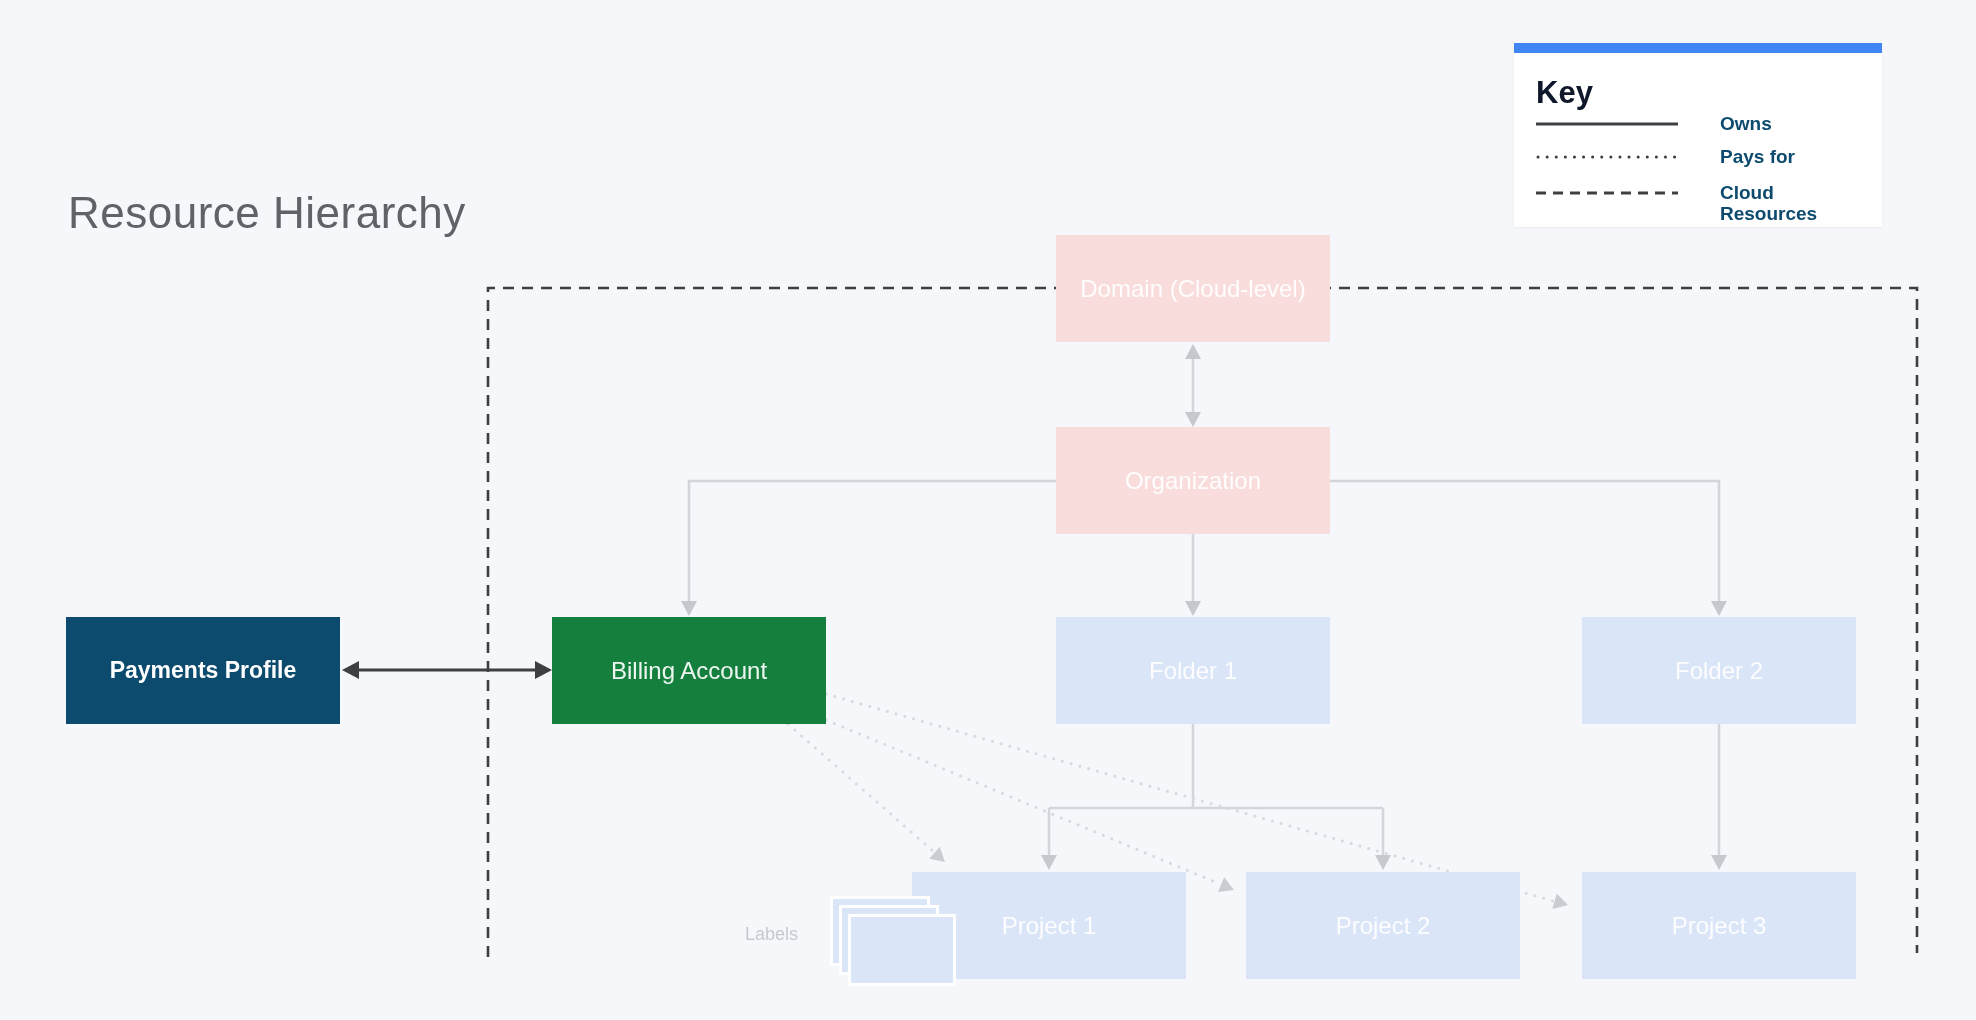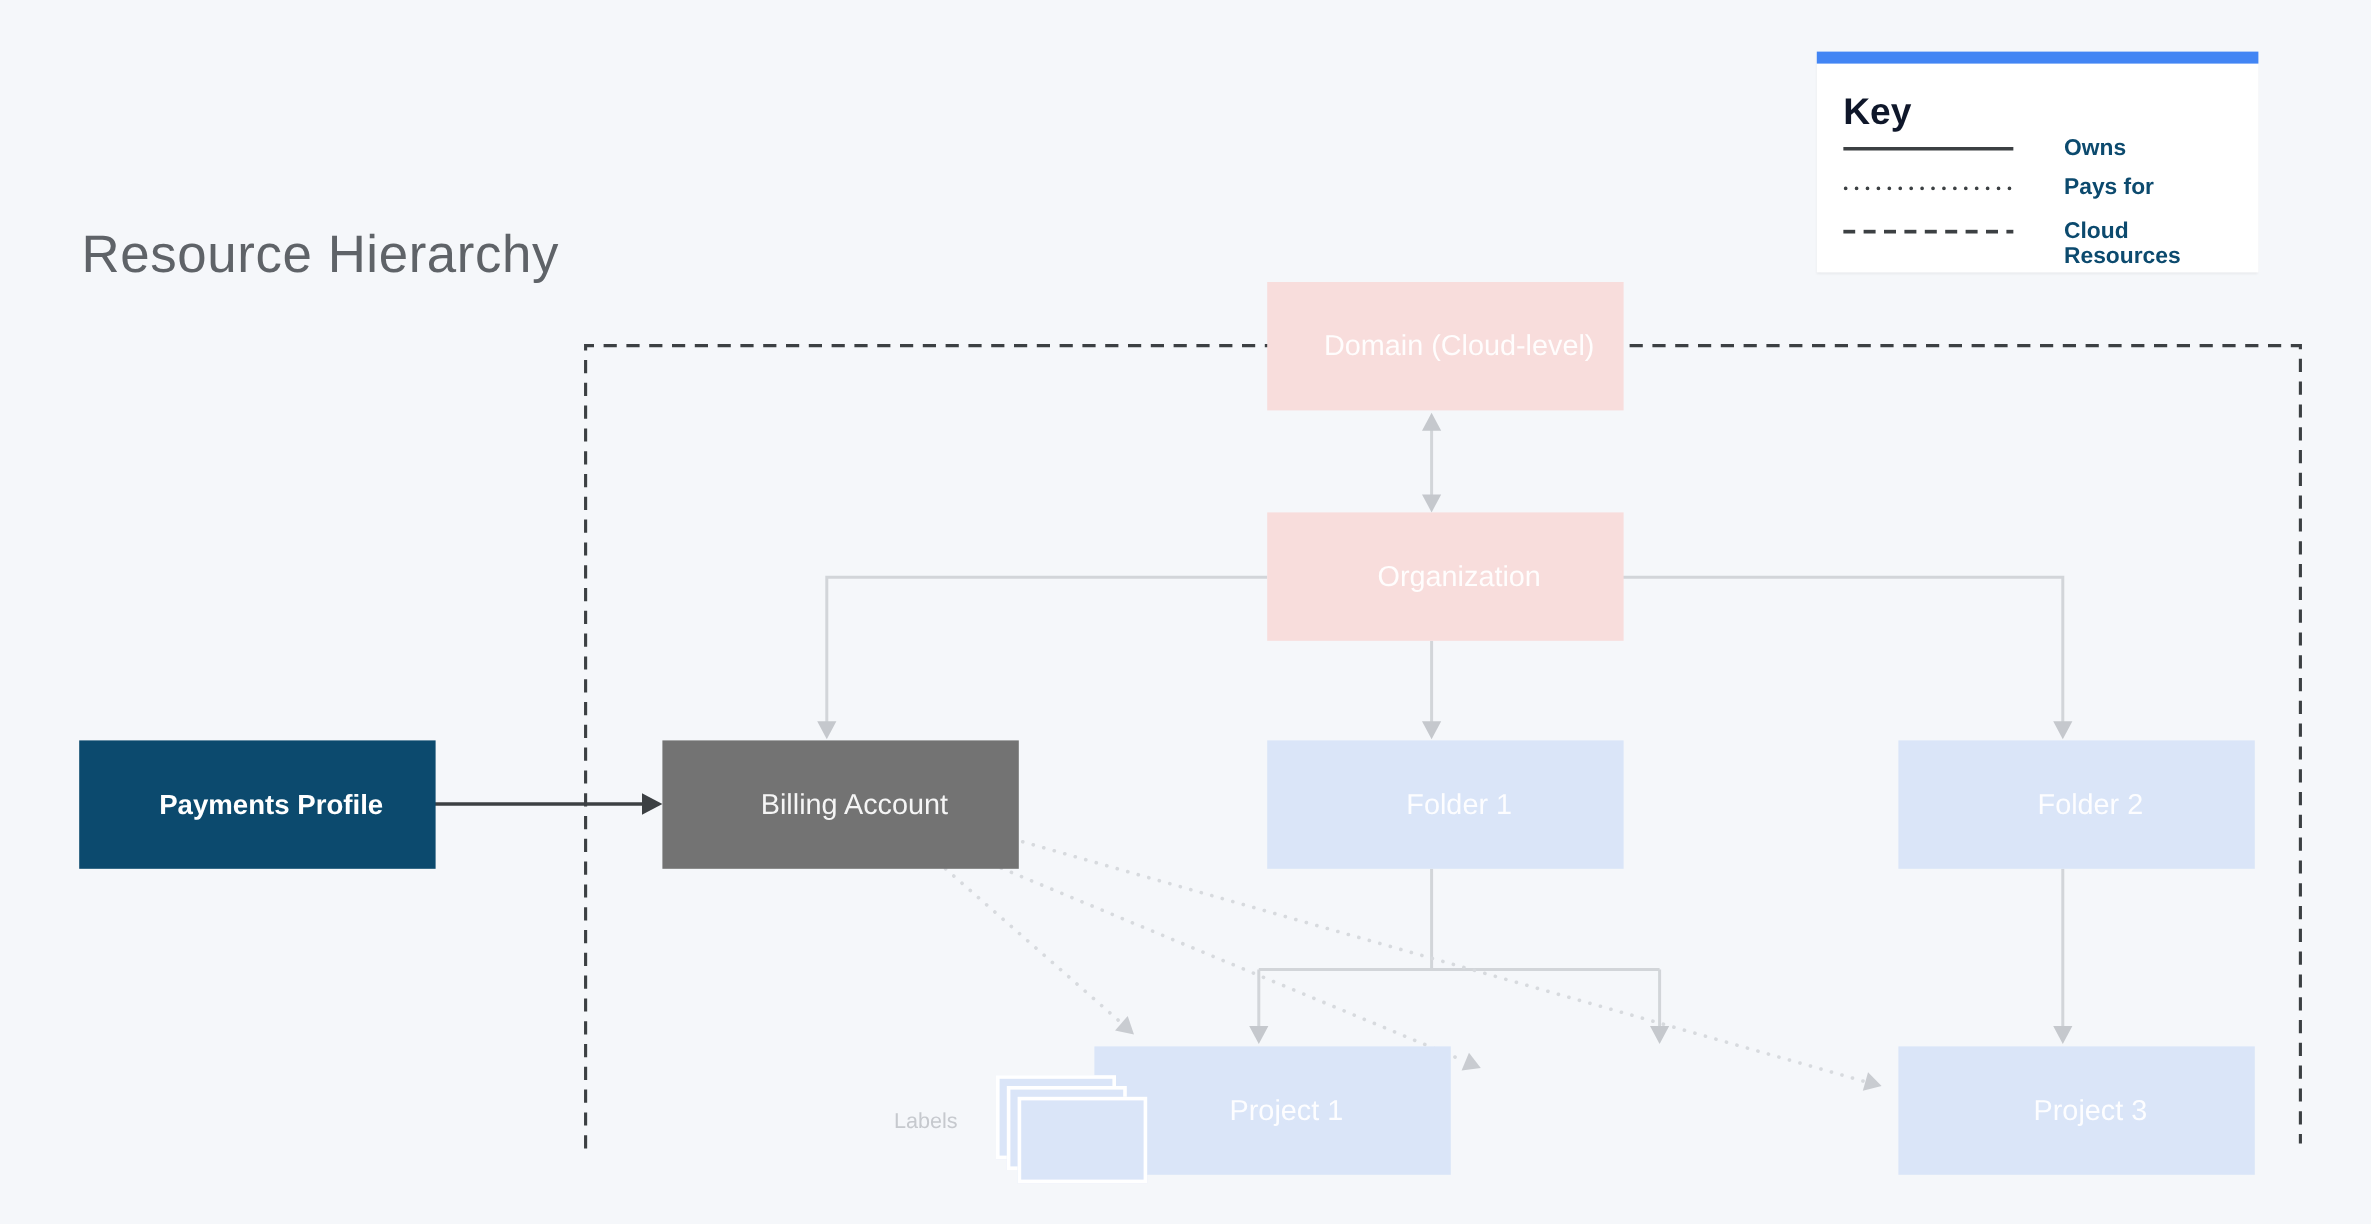--- a/index.html
+++ b/index.html
@@ -12,25 +12,25 @@
 
   .page-title{
     position:absolute;left:68px;top:188px;z-index:2;
     font-size:44px;font-weight:400;color:#5f6368;letter-spacing:0.5px;
   }
 
   
   .node{
     position:absolute;width:274px;height:107px;z-index:2;
     display:flex;align-items:center;justify-content:center;
-    font-size:24px;color:rgba(255,255,255,0.93);padding-left:23px;
+    font-size:24px;color:rgba(255,255,255,0.93);
   }
   .node.pink{background:#f8dddc;}
   .node.blue{background:#dae5f8;align-items:center;}
-  .node.green{background:#737373;justify-content:center;}
+  .node.green{background:#15803d;justify-content:center;}
   .node.yellow{background:#0c4a6e;color:#ffffff;font-weight:700;font-size:23px;}
 
   .n-domain{left:1056px;top:235px;}
   .n-org{left:1056px;top:427px;}
   .n-payments{left:66px;top:617px;}
   .n-billing{left:552px;top:617px;}
   .n-folder1{left:1056px;top:617px;}
   .n-folder2{left:1582px;top:617px;}
   .n-project1{left:912px;top:872px;}
   .n-project2{left:1246px;top:872px;}
@@ -124,20 +124,23 @@
   </div>
   <div class="node blue n-folder1">
     <span>Folder 1</span>
   </div>
   <div class="node blue n-folder2">
     <span>Folder 2</span>
   </div>
   <div class="node blue n-project1">
     <span>Project 1</span>
   </div>
+  <div class="node blue n-project2">
+    <span>Project 2</span>
+  </div>
   <div class="node blue n-project3">
     <span>Project 3</span>
   </div>
 
   <div class="labels-text">Labels</div>
   <div class="labels-icon">
     <div class="card c-back"></div>
     <div class="card c-mid"></div>
     <div class="card c-front"></div>
   </div>

